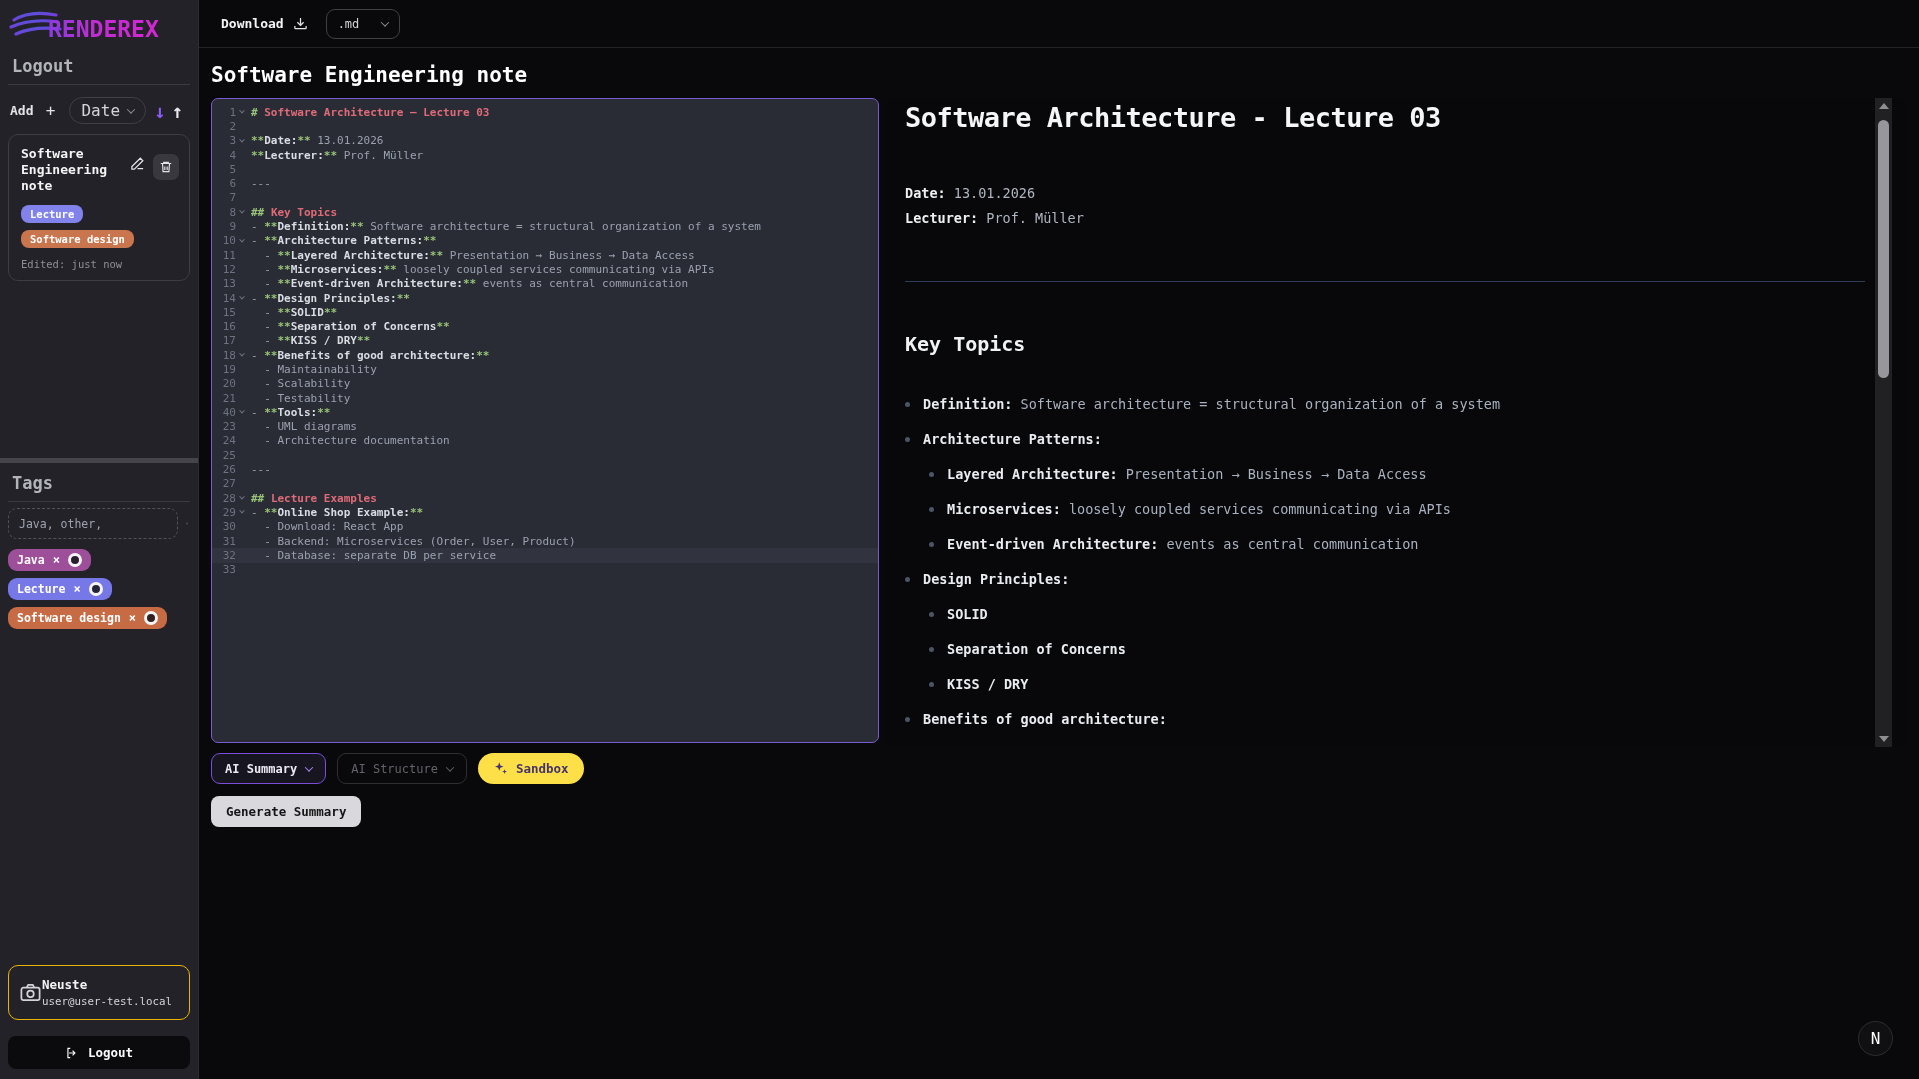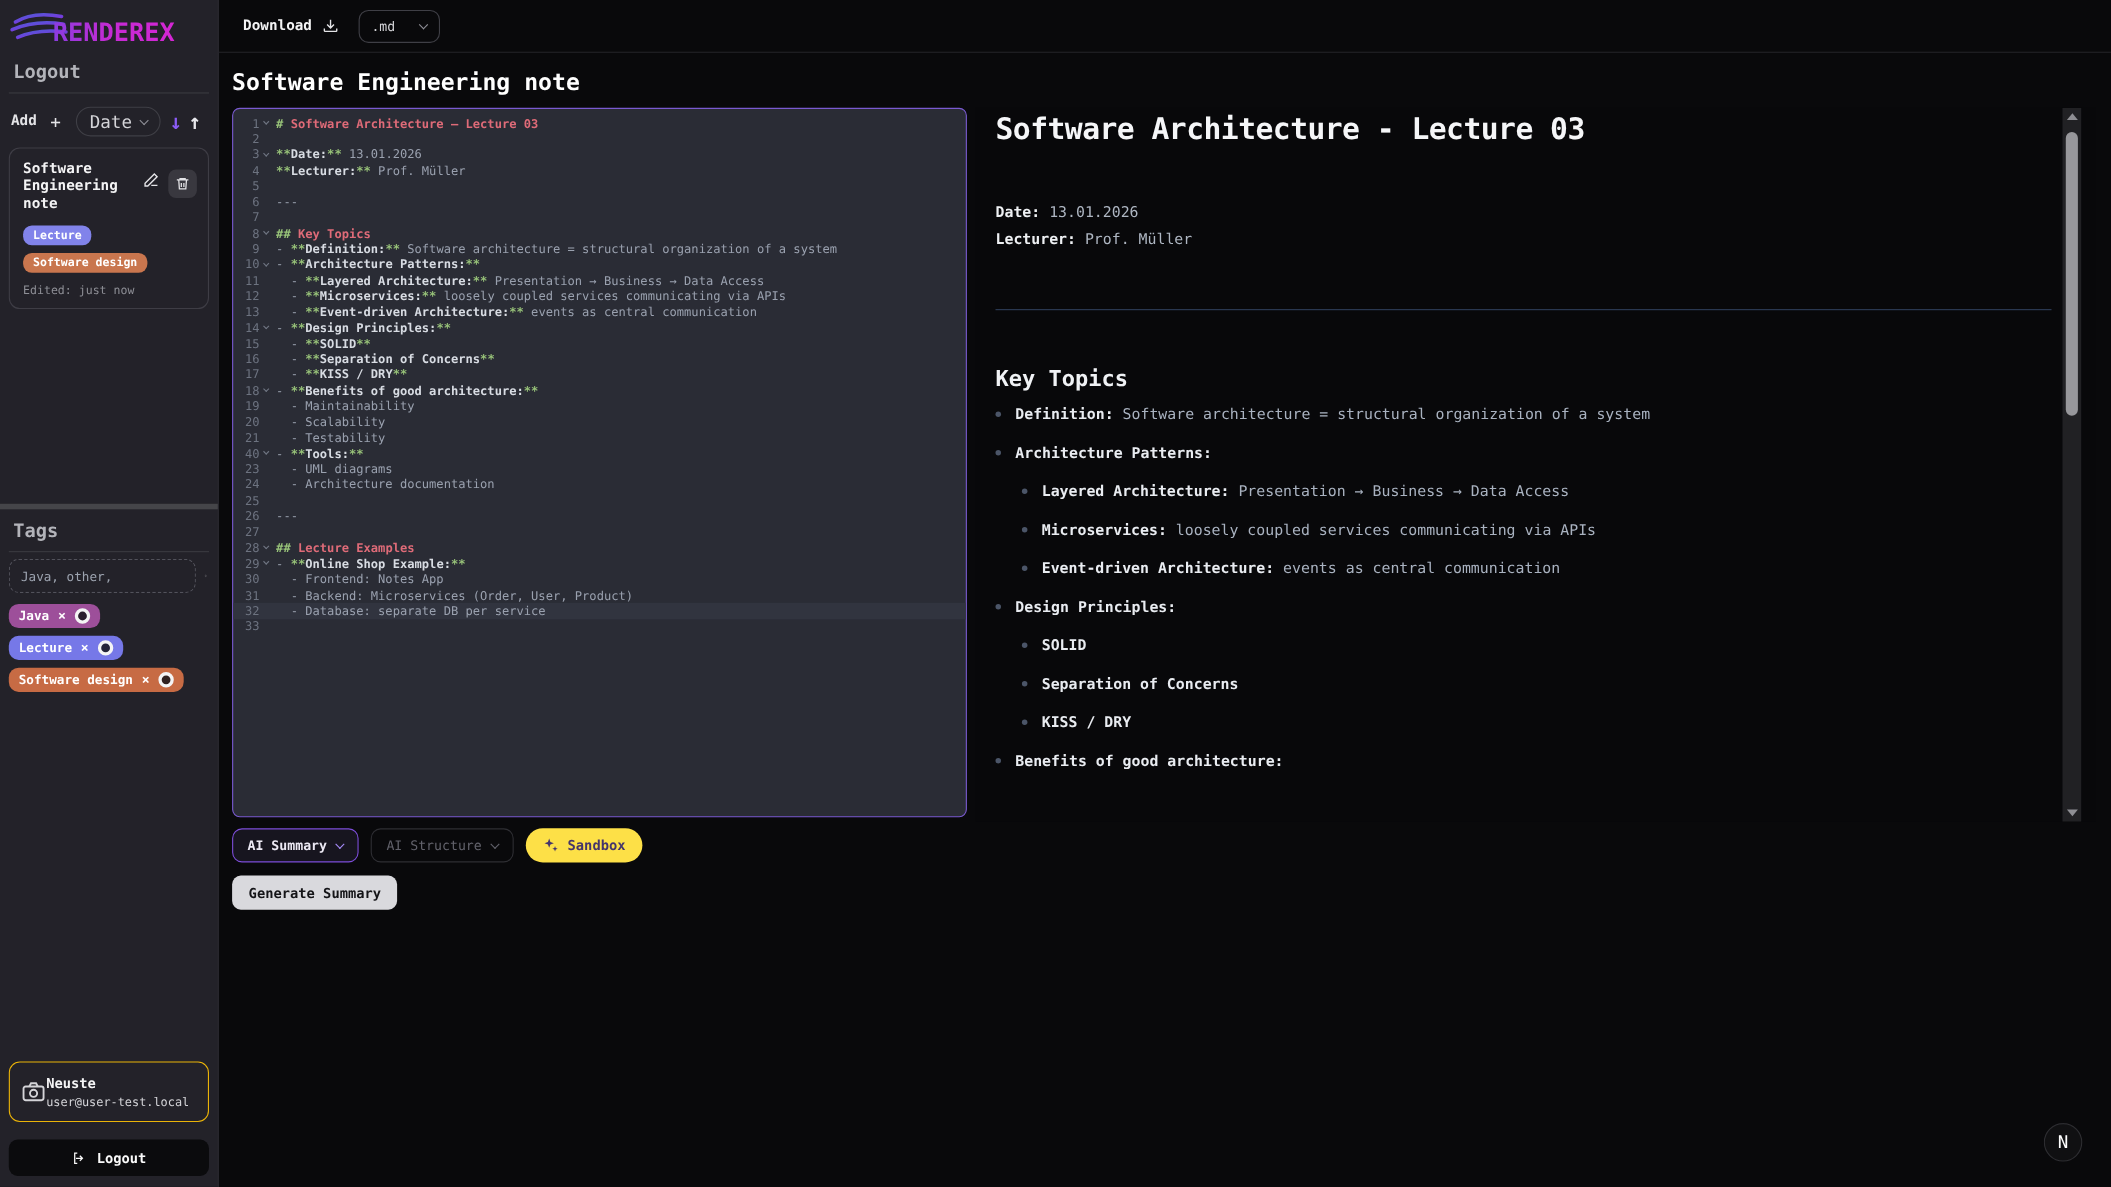--- a/index.html
+++ b/index.html
@@ -72,21 +72,21 @@
   .sandbox { display:flex; align-items:center; gap:8px; height:31px; padding:0 15px; border:none; border-radius:16px; background:#fde047; color:#44346b; font-size:12.5px; font-weight:bold; font-family:inherit; cursor:pointer; }
   .generate { margin-top:12px; height:31px; padding:0 15px; border:none; border-radius:8px; background:#d9d9dd; color:#141417; font-size:12.5px; font-weight:bold; font-family:inherit; cursor:pointer; }
   
   .preview { position:relative; flex:1; height:649px; overflow:hidden; padding:4px 40px 0 18px; background:#08080a; }
   .pv-title { font-size:27px; font-weight:bold; color:#f5f6f8; letter-spacing:-0.5px; }
   .pv-meta { margin-top:48px; font-size:13.5px; line-height:25px; }
   .pv-meta b { color:#eef0f3; }
   .pv-meta span { color:#aeb6c2; }
   .pv-hr { border:none; border-top:1px solid #2e3d58; margin-top:50px; }
   .pv-h2 { font-size:20px; font-weight:bold; color:#f0f2f5; margin-top:50px; }
-  .pv-list { list-style:none; margin-top:12px; }
+  .pv-list { list-style:none; margin-top:39px; }
   .pv-list li { font-size:13.5px; line-height:19px; margin-bottom:16px; }
   .pv-list li.d1 { margin-left:24px; }
   .dot { display:inline-block; width:5px; height:5px; border-radius:50%; background:#4b5568; margin-right:13px; vertical-align:2px; }
   .pv-list b { color:#e9ecf1; }
   .pv-list span.t { color:#a9b2c0; }
   
   .scrollbar { position:absolute; top:0; right:13px; bottom:0; width:17px; background:#212124; }
   .scroll-arrow { position:absolute; left:0; width:17px; height:16px; display:flex; align-items:center; justify-content:center; cursor:pointer; }
   .scroll-arrow.up { top:0; } .scroll-arrow.down { bottom:0; }
   .tri-up { width:0; height:0; border-left:5px solid transparent; border-right:5px solid transparent; border-bottom:6px solid #8e8e93; }
@@ -249,21 +249,21 @@
             <div class="eline"><span class="lnum">20</span><span class="lfold"></span><span class="lcode"><span class="seg-g">  - Scalability</span></span></div>
             <div class="eline"><span class="lnum">21</span><span class="lfold"></span><span class="lcode"><span class="seg-g">  - Testability</span></span></div>
             <div class="eline"><span class="lnum">40</span><span class="lfold"><i class="chev chev-sm"></i></span><span class="lcode"><span class="seg-g">- </span><span class="seg-gr">**</span><span class="seg-b">Tools:</span><span class="seg-gr">**</span></span></div>
             <div class="eline"><span class="lnum">23</span><span class="lfold"></span><span class="lcode"><span class="seg-g">  - UML diagrams</span></span></div>
             <div class="eline"><span class="lnum">24</span><span class="lfold"></span><span class="lcode"><span class="seg-g">  - Architecture documentation</span></span></div>
             <div class="eline"><span class="lnum">25</span><span class="lfold"></span><span class="lcode"></span></div>
             <div class="eline"><span class="lnum">26</span><span class="lfold"></span><span class="lcode"><span class="seg-g">---</span></span></div>
             <div class="eline"><span class="lnum">27</span><span class="lfold"></span><span class="lcode"></span></div>
             <div class="eline"><span class="lnum">28</span><span class="lfold"><i class="chev chev-sm"></i></span><span class="lcode"><span class="seg-gr">## </span><span class="seg-r">Lecture Examples</span></span></div>
             <div class="eline"><span class="lnum">29</span><span class="lfold"><i class="chev chev-sm"></i></span><span class="lcode"><span class="seg-g">- </span><span class="seg-gr">**</span><span class="seg-b">Online Shop Example:</span><span class="seg-gr">**</span></span></div>
-            <div class="eline"><span class="lnum">30</span><span class="lfold"></span><span class="lcode"><span class="seg-g">  - Frontend: Notes App</span></span></div>
+            <div class="eline"><span class="lnum">30</span><span class="lfold"></span><span class="lcode"><span class="seg-g">  - Download: React App</span></span></div>
             <div class="eline"><span class="lnum">31</span><span class="lfold"></span><span class="lcode"><span class="seg-g">  - Backend: Microservices (Order, User, Product)</span></span></div>
             <div class="eline active"><span class="lnum">32</span><span class="lfold"></span><span class="lcode"><span class="seg-g">  - Database: separate DB per service</span></span></div>
             <div class="eline"><span class="lnum">33</span><span class="lfold"></span><span class="lcode"></span></div>
           </div>
       </div>
       <div class="btn-row">
         <button class="ai-summary">
           <span>AI Summary</span>
           <i class="chev"></i>
         </button>

